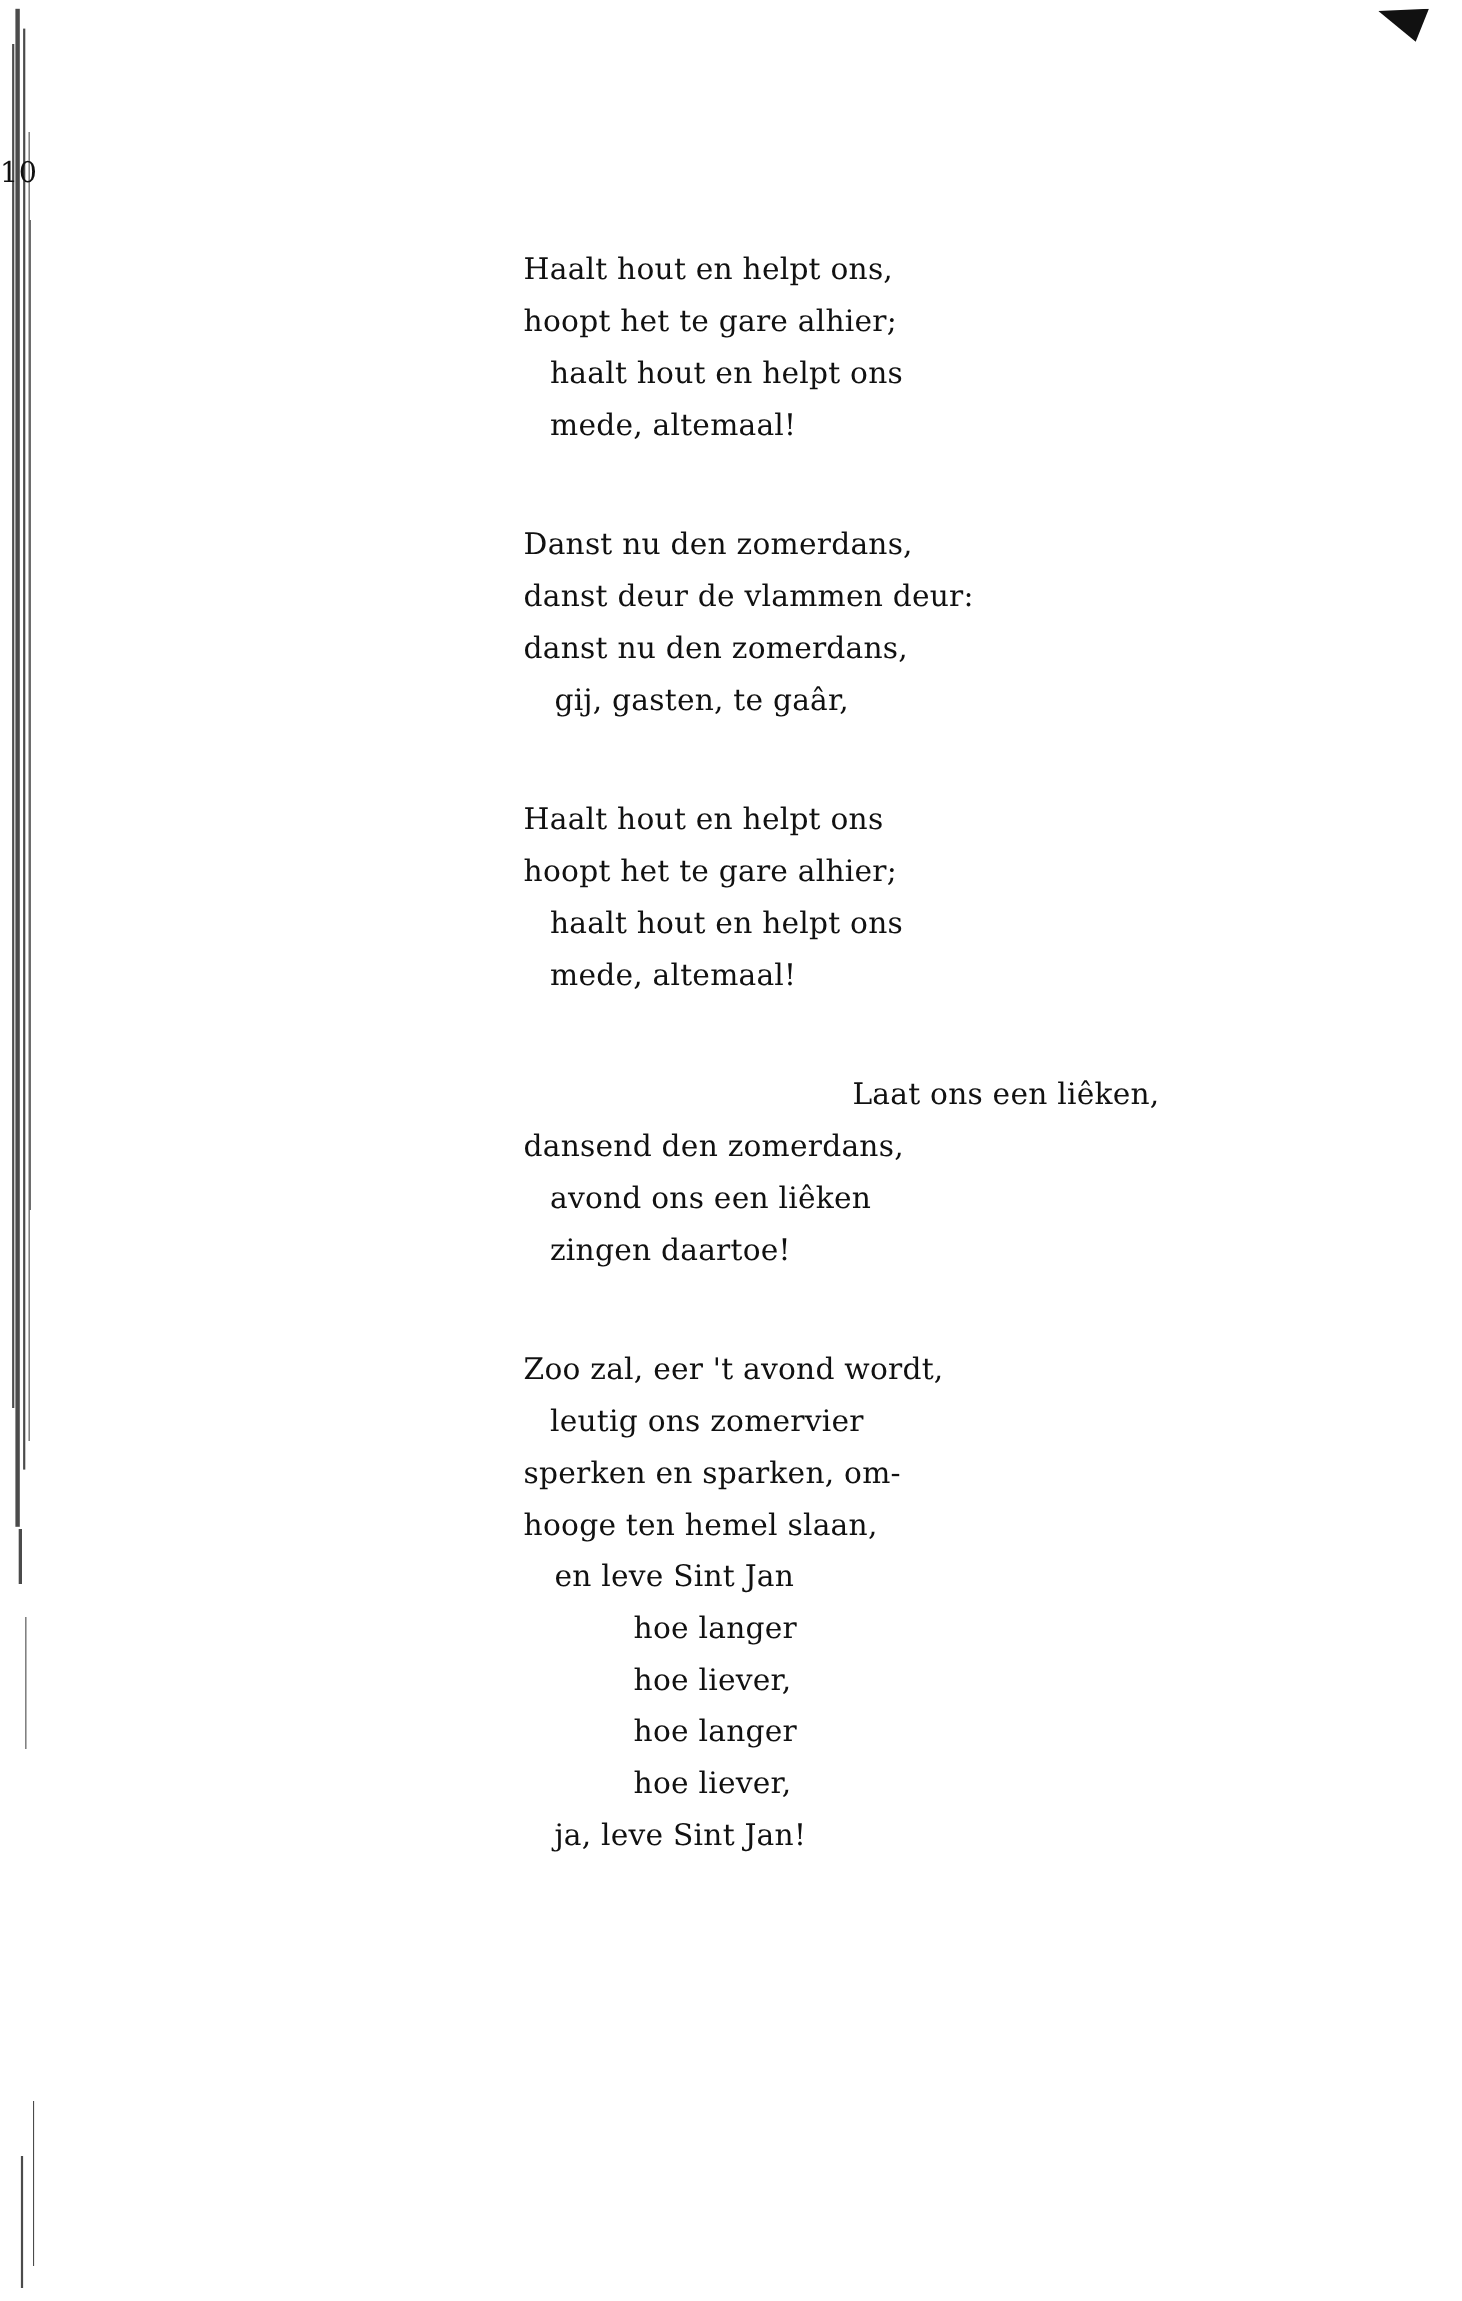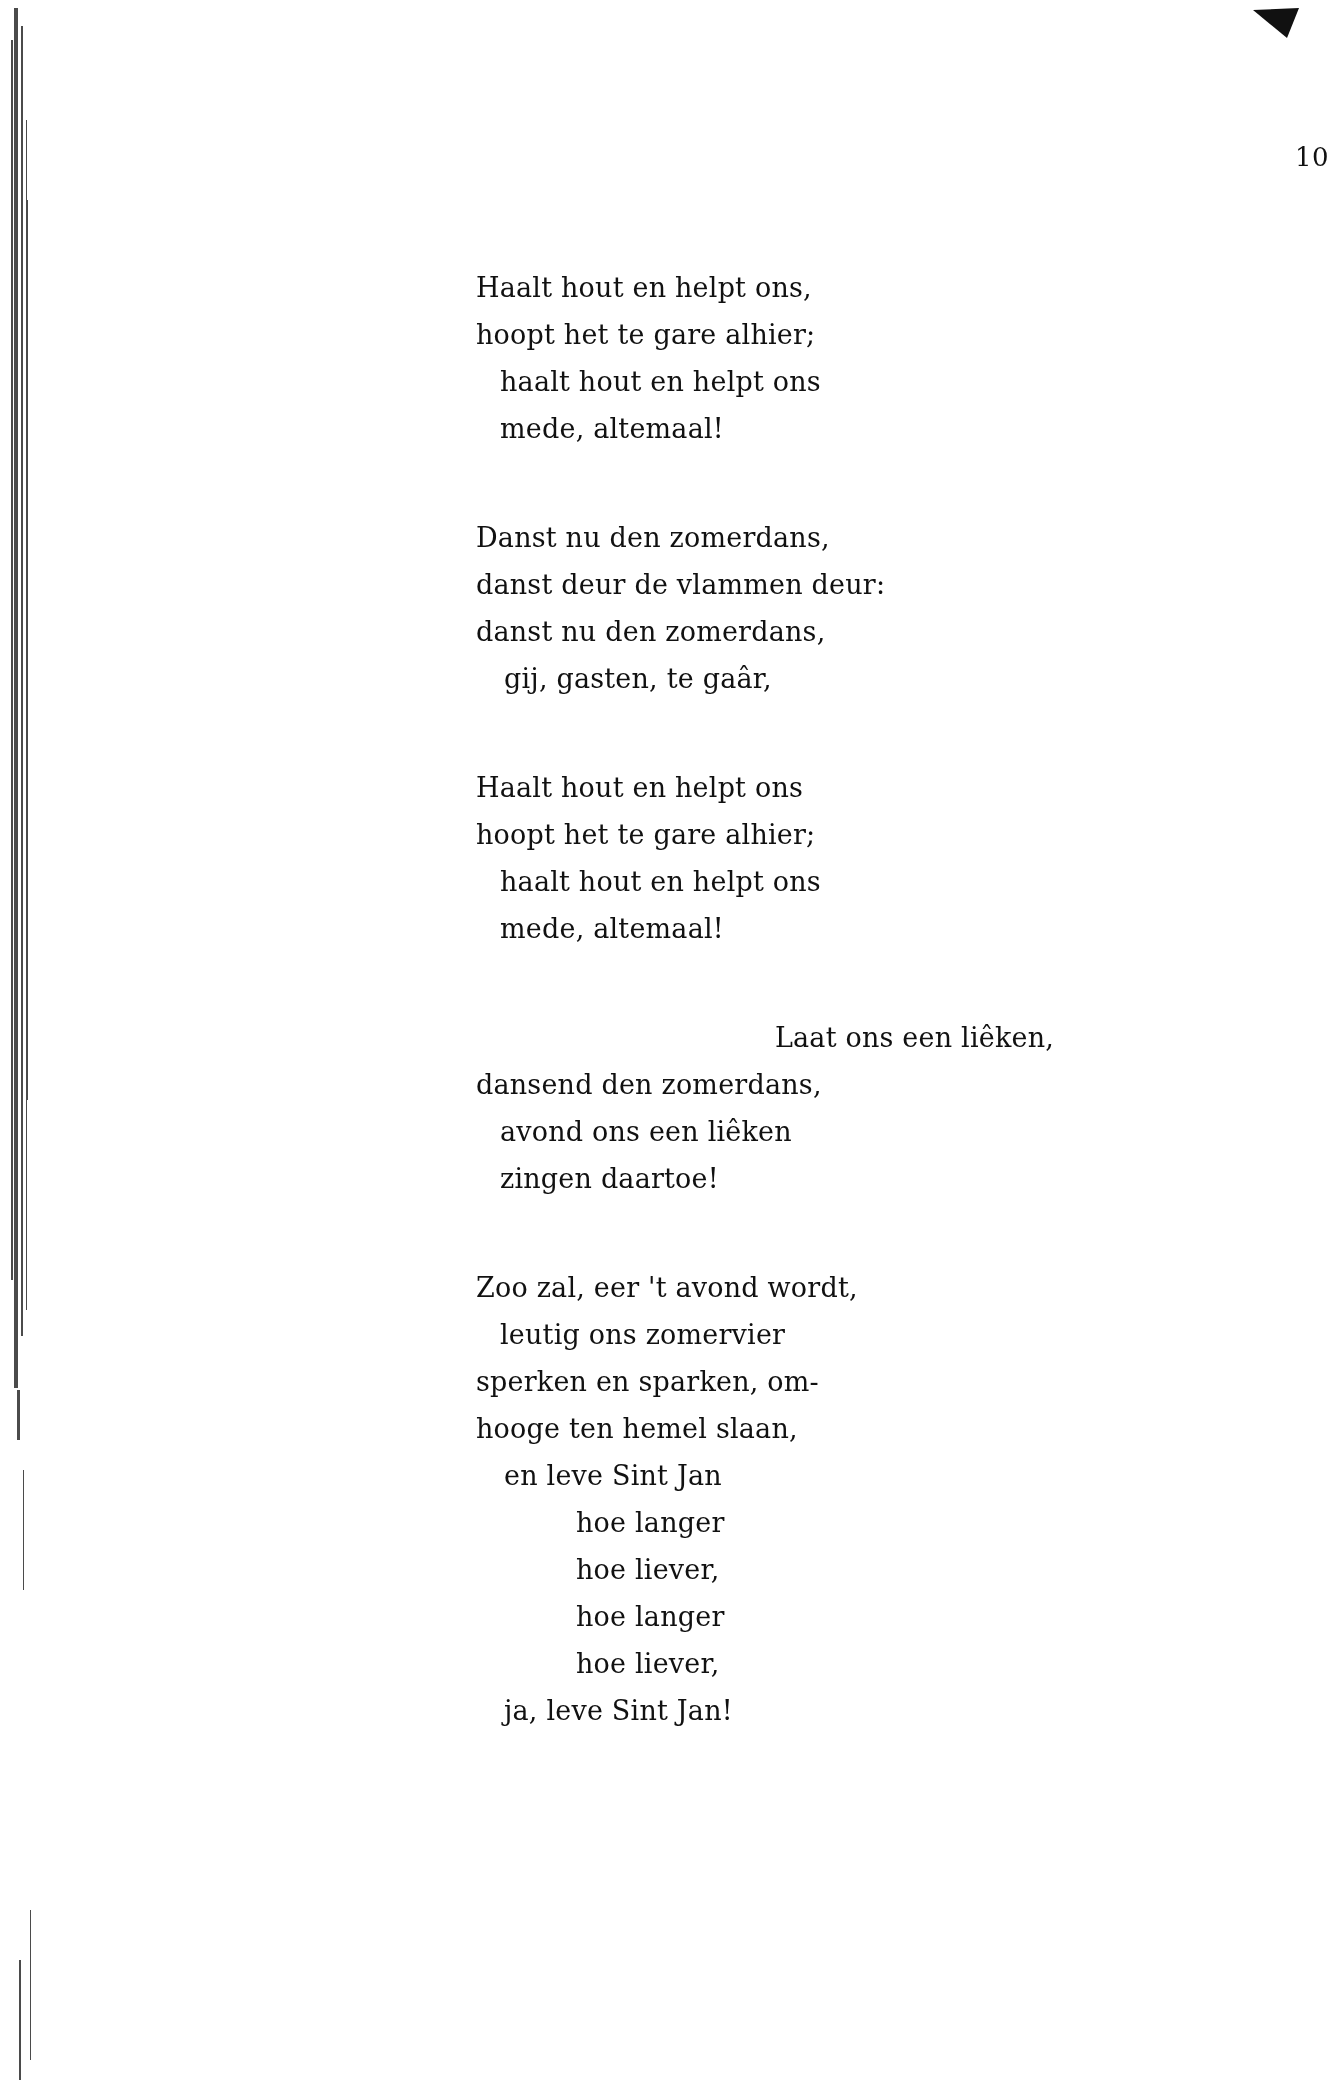--- a/index.html
+++ b/index.html
@@ -56,21 +56,21 @@
     top: 0;
     width: 1329px;
     height: 2092px;
   }
 
   .folio {
     position: absolute;
     top: 142px;
     left: 0;
     width: 1329px;
-    text-align: right;
+    text-align: left;
     font-size: 26px;
     letter-spacing: 0.5px;
   }
 
   .poem {
     position: absolute;
     top: 222px;
     left: 0;
     width: 1329px;
   }
@@ -85,21 +85,20 @@
     font-size: 27px;
     line-height: 47px;
     white-space: pre;
     letter-spacing: 0.2px;
   }
 
   
   .block {
     position: relative;
     margin-left: 476px;
-    margin-top: 42px;
   }
 </style>
 </head>
 <body>
 
 <div class="scan-edge">
   <div class="band b1"></div>
   <div class="band b2"></div>
   <div class="band b3"></div>
   <div class="band b4"></div>

